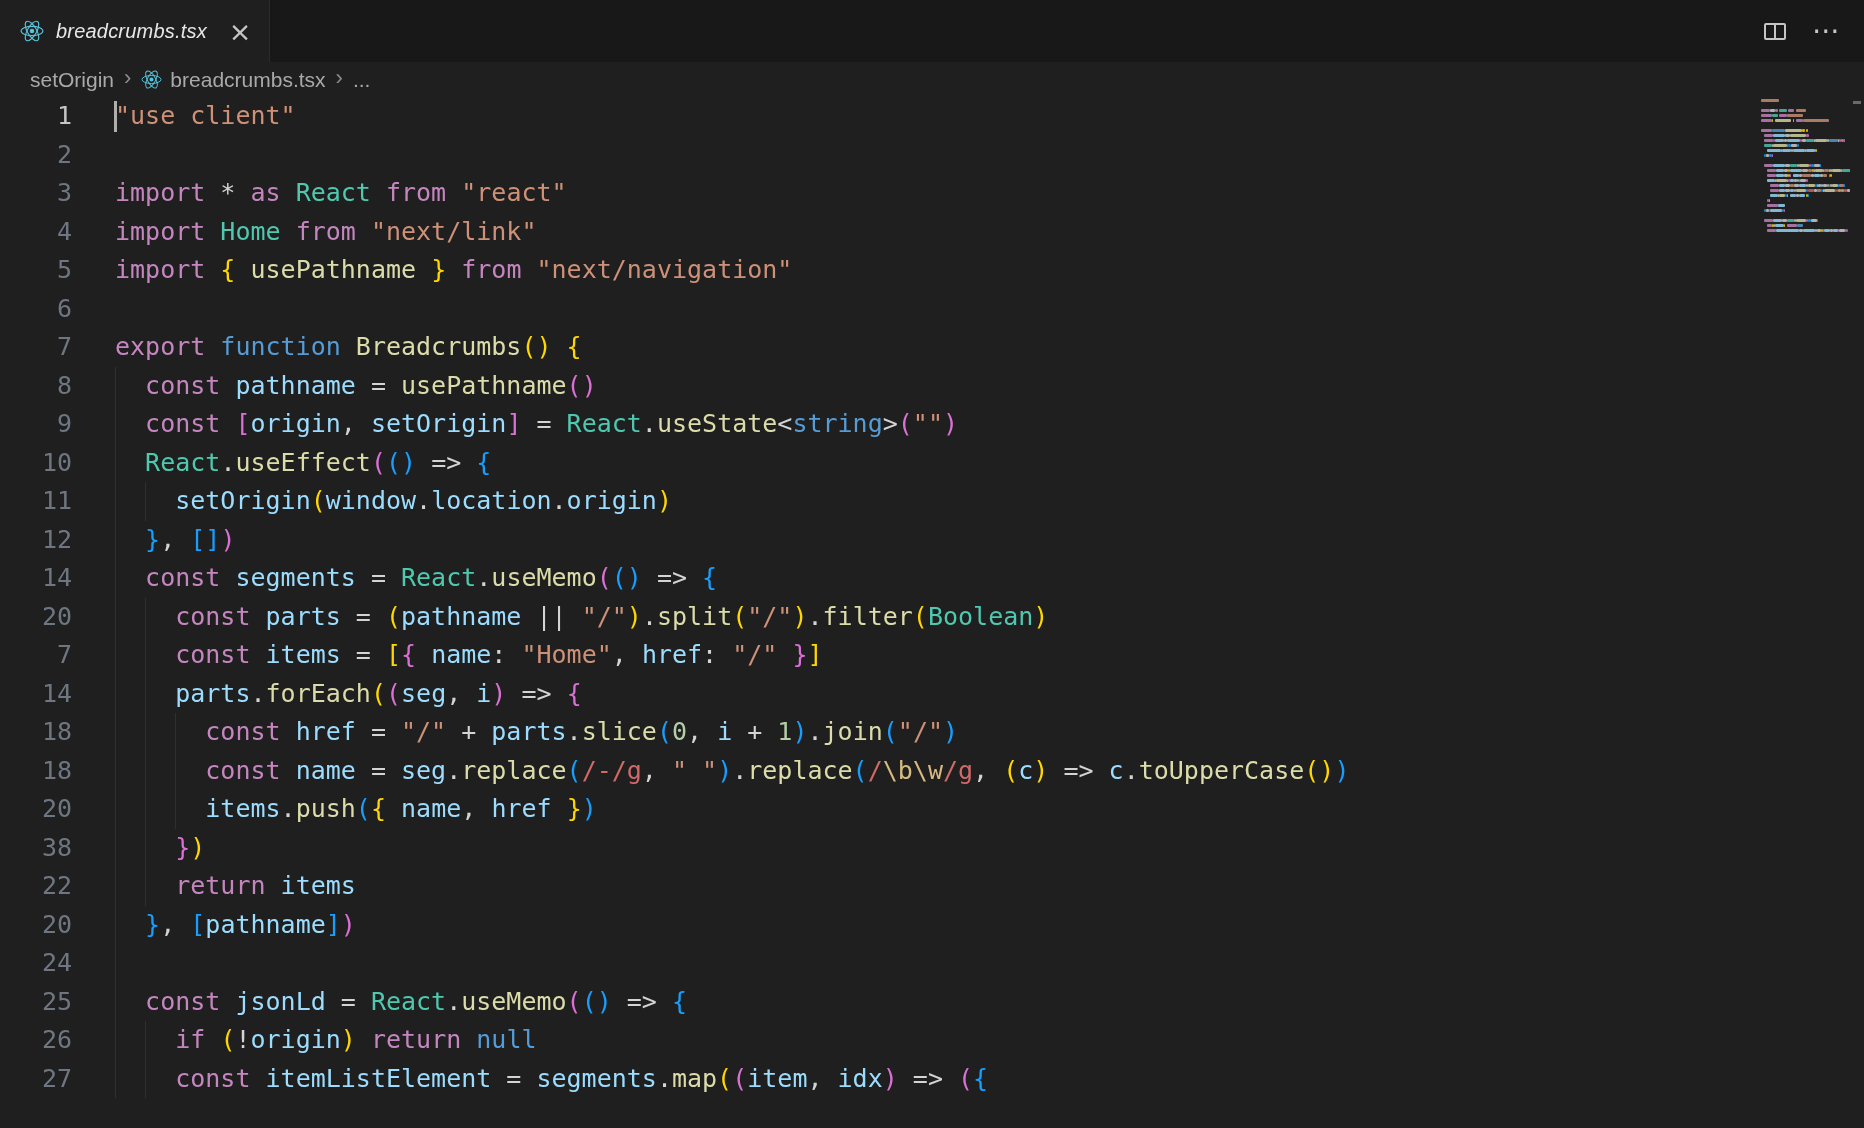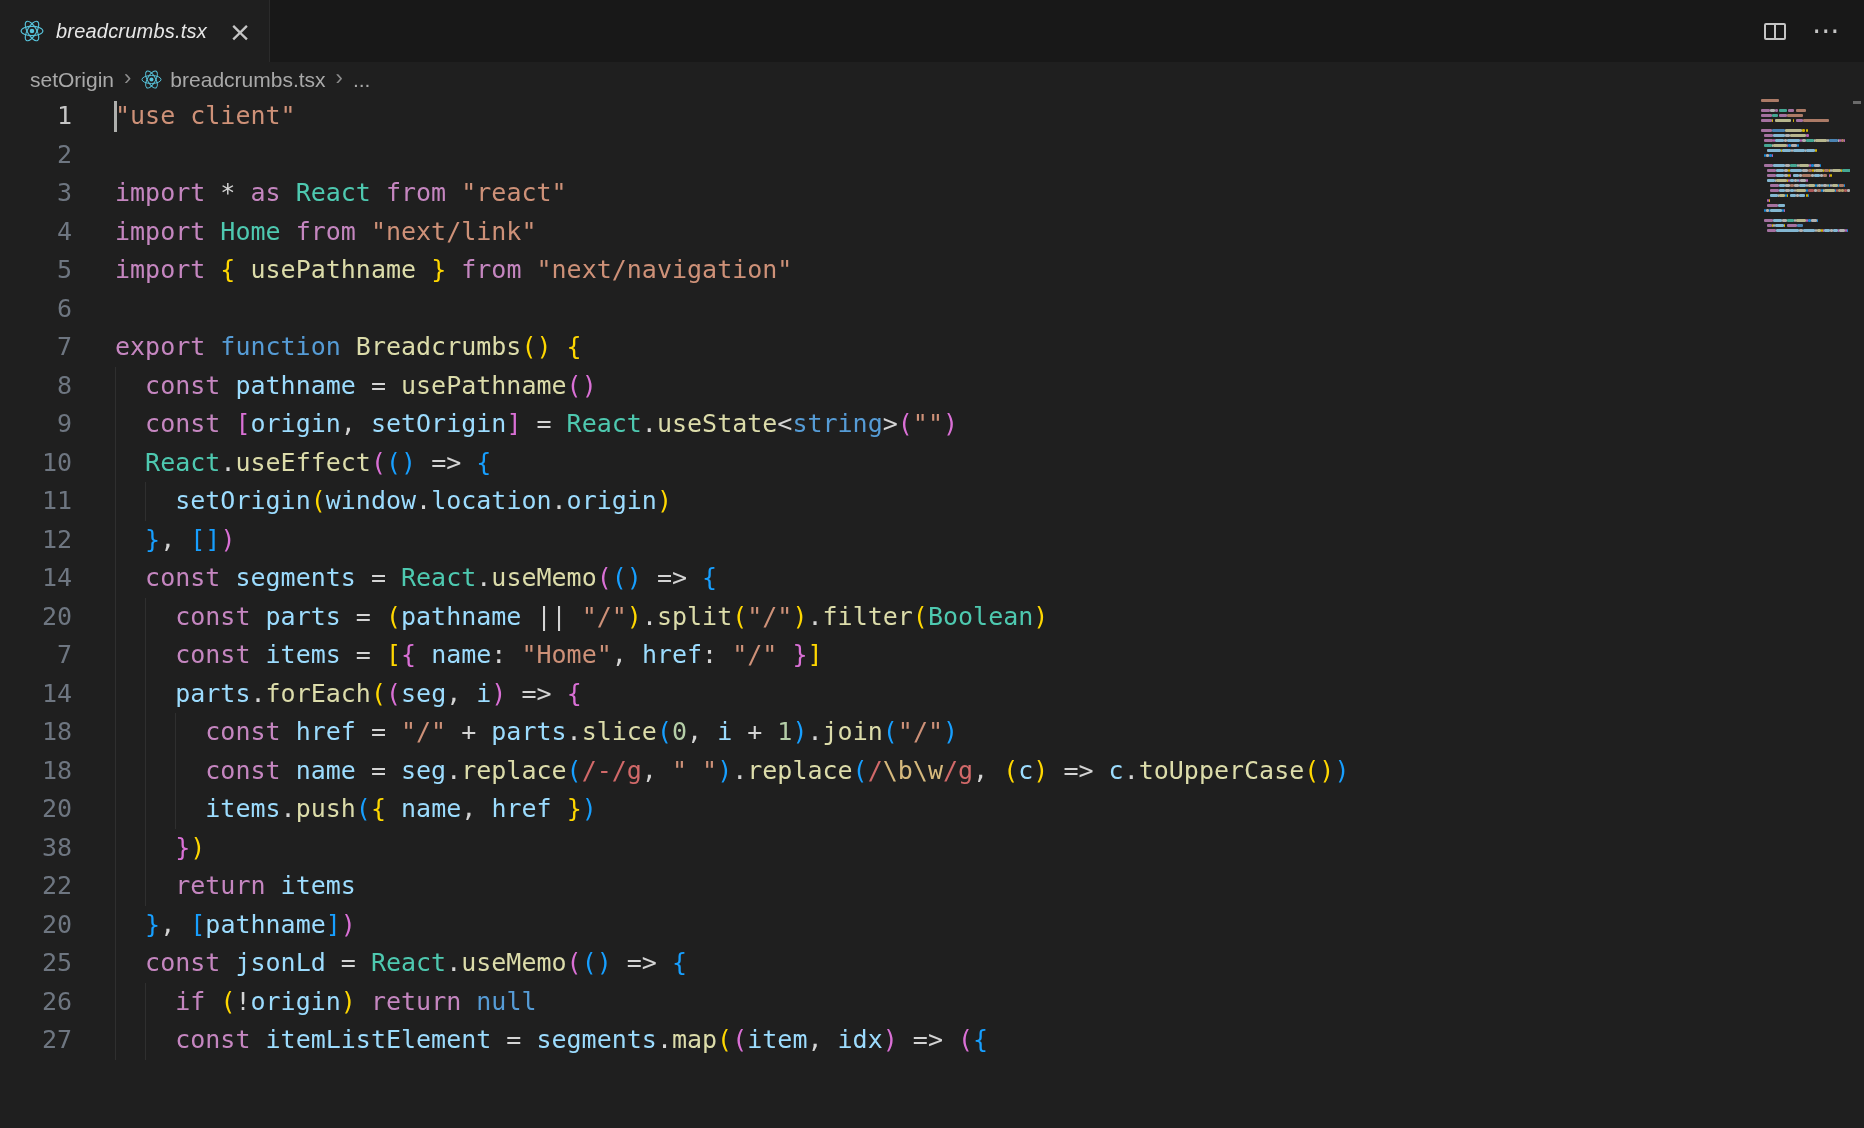--- a/index.html
+++ b/index.html
@@ -269,20 +269,24 @@
       </div>
       <div class="line">
         <div class="ln">22</div>
         <div class="code"><span class="guide" style="left: calc(0ch + 43px);"></span><span class="guide" style="left: calc(2ch + 43px);"></span><span style="color: rgb(204, 204, 204);">    </span><span style="color: rgb(197, 134, 192);">return </span><span style="color: rgb(156, 220, 254);">items</span></div>
       </div>
       <div class="line">
         <div class="ln">20</div>
         <div class="code"><span class="guide" style="left: calc(0ch + 43px);"></span><span style="color: rgb(204, 204, 204);">  </span><span style="color: rgb(23, 159, 255);">}</span><span style="color: rgb(212, 212, 212);">, </span><span style="color: rgb(23, 159, 255);">[</span><span style="color: rgb(156, 220, 254);">pathname</span><span style="color: rgb(23, 159, 255);">]</span><span style="color: rgb(218, 112, 214);">)</span></div>
       </div>
       <div class="line">
+        <div class="ln">24</div>
+        <div class="code"><span class="guide" style="left: calc(0ch + 43px);"></span></div>
+      </div>
+      <div class="line">
         <div class="ln">25</div>
         <div class="code"><span class="guide" style="left: calc(0ch + 43px);"></span><span style="color: rgb(204, 204, 204);">  </span><span style="color: rgb(197, 134, 192);">const </span><span style="color: rgb(156, 220, 254);">jsonLd</span><span style="color: rgb(212, 212, 212);"> = </span><span style="color: rgb(78, 201, 176);">React</span><span style="color: rgb(212, 212, 212);">.</span><span style="color: rgb(220, 220, 170);">useMemo</span><span style="color: rgb(218, 112, 214);">(</span><span style="color: rgb(23, 159, 255);">()</span><span style="color: rgb(212, 212, 212);"> =&gt; </span><span style="color: rgb(23, 159, 255);">{</span></div>
       </div>
       <div class="line">
         <div class="ln">26</div>
         <div class="code"><span class="guide" style="left: calc(0ch + 43px);"></span><span class="guide" style="left: calc(2ch + 43px);"></span><span style="color: rgb(204, 204, 204);">    </span><span style="color: rgb(197, 134, 192);">if </span><span style="color: rgb(255, 215, 0);">(</span><span style="color: rgb(212, 212, 212);">!</span><span style="color: rgb(156, 220, 254);">origin</span><span style="color: rgb(255, 215, 0);">)</span><span style="color: rgb(204, 204, 204);"> </span><span style="color: rgb(197, 134, 192);">return </span><span style="color: rgb(86, 156, 214);">null</span></div>
       </div>
       <div class="line">
         <div class="ln">27</div>
         <div class="code"><span class="guide" style="left: calc(0ch + 43px);"></span><span class="guide" style="left: calc(2ch + 43px);"></span><span style="color: rgb(204, 204, 204);">    </span><span style="color: rgb(197, 134, 192);">const </span><span style="color: rgb(156, 220, 254);">itemListElement</span><span style="color: rgb(212, 212, 212);"> = </span><span style="color: rgb(156, 220, 254);">segments</span><span style="color: rgb(212, 212, 212);">.</span><span style="color: rgb(220, 220, 170);">map</span><span style="color: rgb(255, 215, 0);">(</span><span style="color: rgb(218, 112, 214);">(</span><span style="color: rgb(156, 220, 254);">item</span><span style="color: rgb(212, 212, 212);">, </span><span style="color: rgb(156, 220, 254);">idx</span><span style="color: rgb(218, 112, 214);">)</span><span style="color: rgb(212, 212, 212);"> =&gt; </span><span style="color: rgb(218, 112, 214);">(</span><span style="color: rgb(23, 159, 255);">{</span></div>

